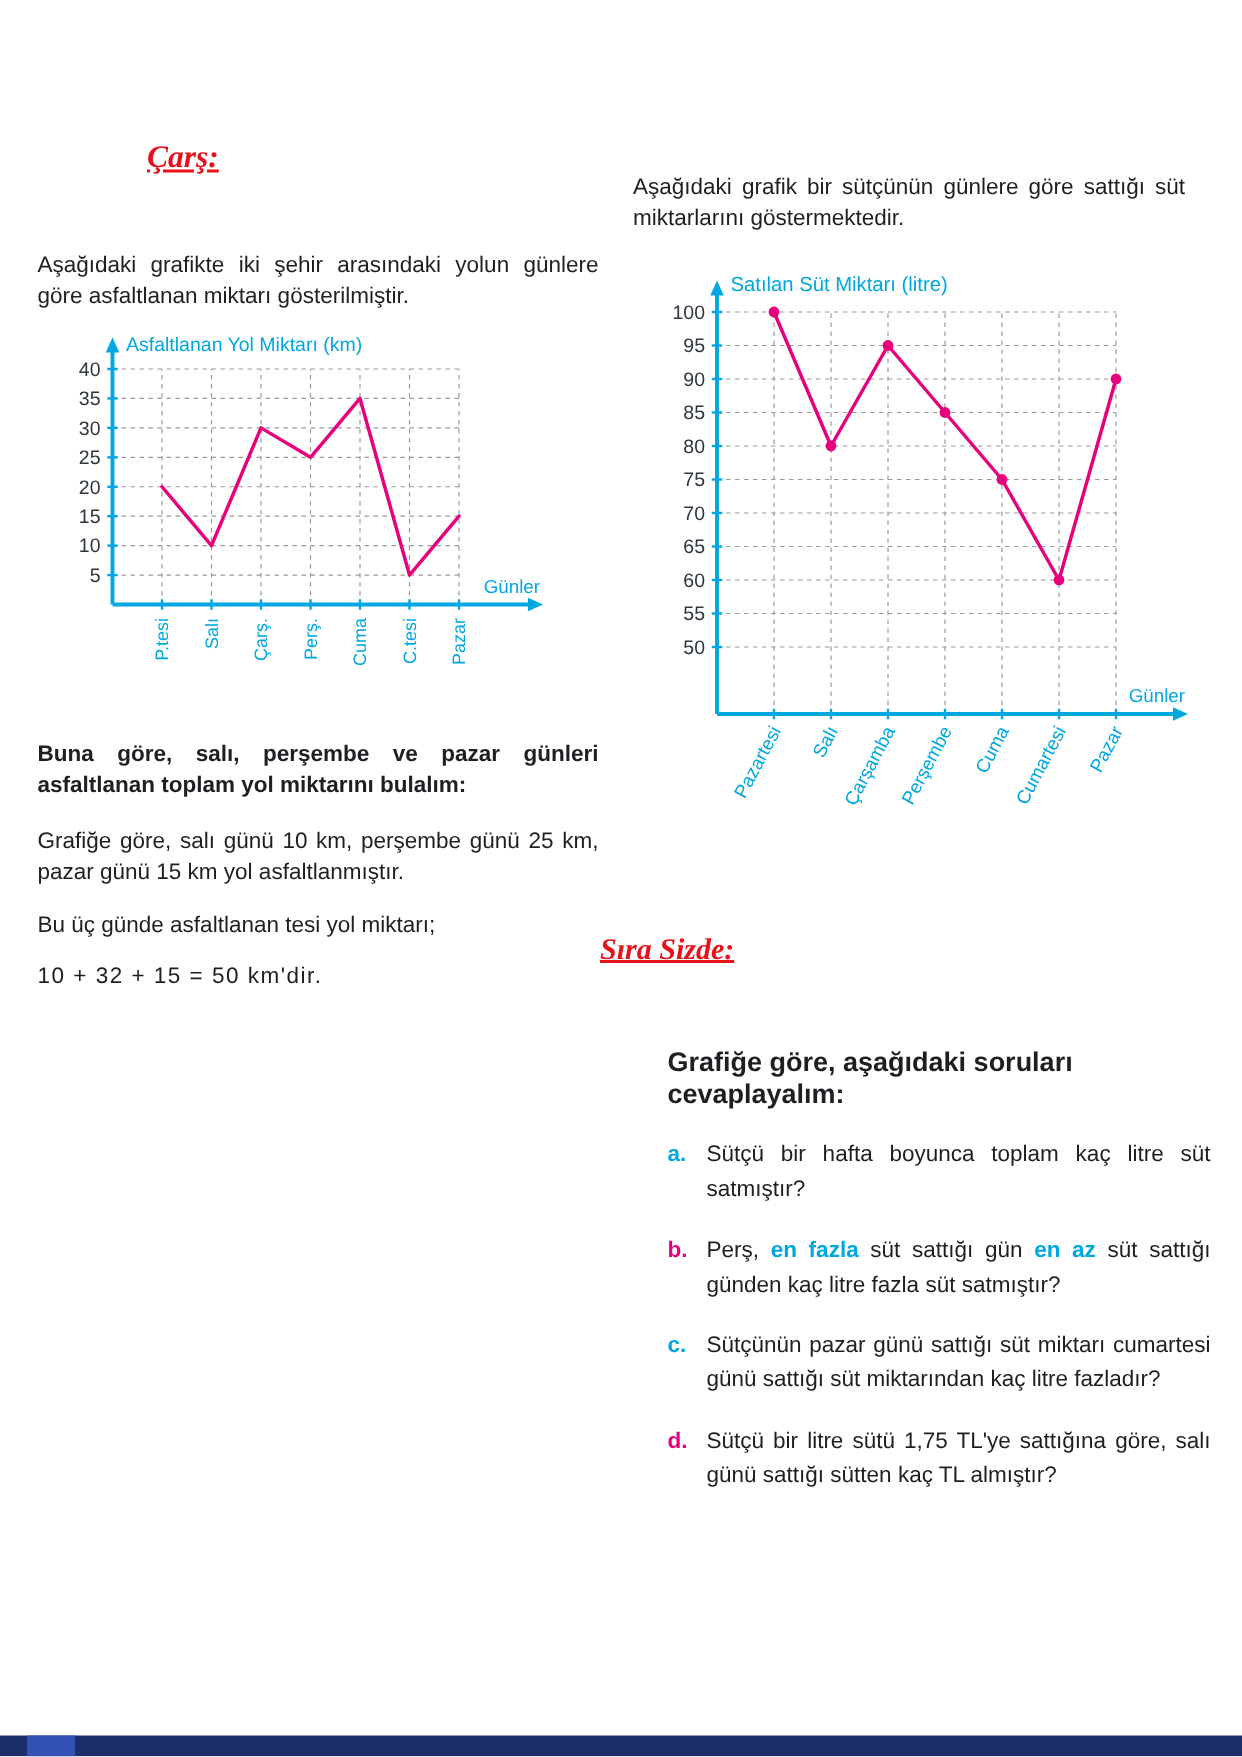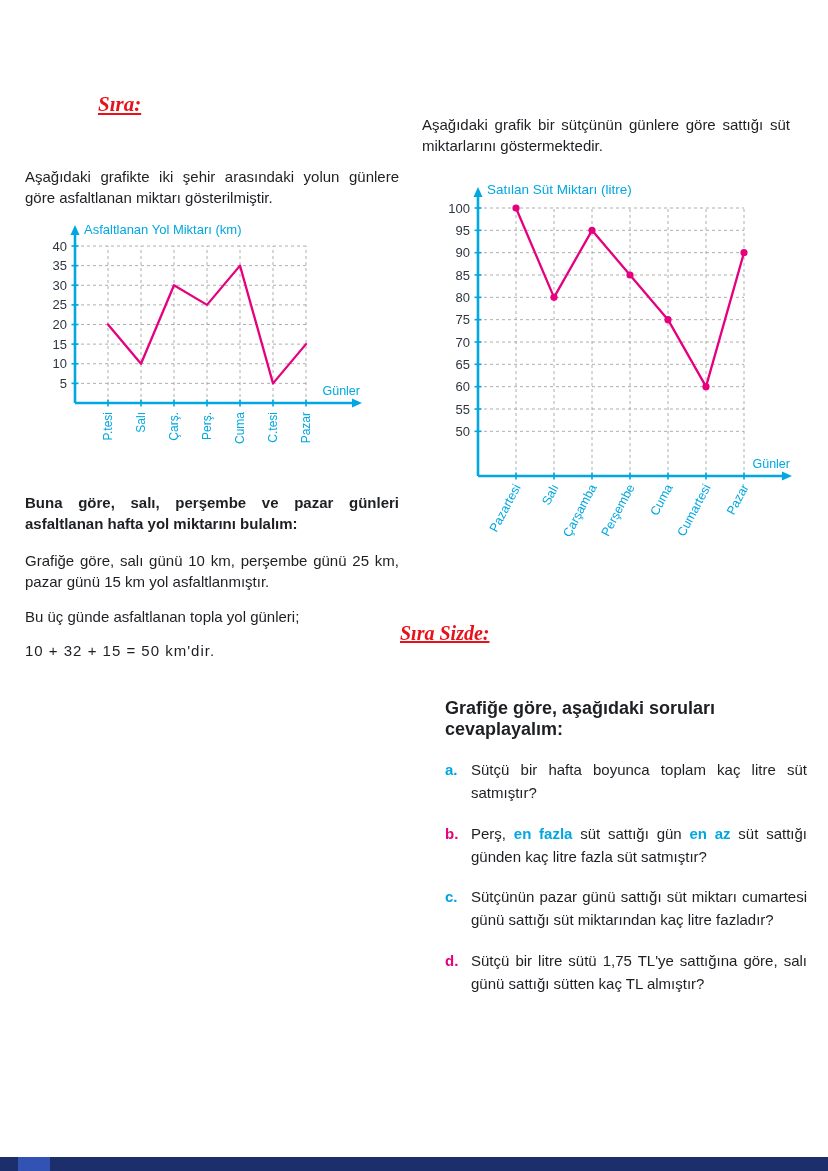--- a/index.html
+++ b/index.html
@@ -41,21 +41,21 @@
   .hl{color:#00a7e0;font-weight:bold;}
 
   .footer-bar{position:absolute;left:0;bottom:0;width:828px;height:14px;background:#1c2e6b;}
   .footer-accent{position:absolute;left:18px;bottom:0;width:32px;height:14px;background:#3353b4;}
 </style>
 </head>
 <body>
 
 <div class="page">
 
-  <div id="ornek-heading" class="heading-red">Sıra:</div>
+  <div id="ornek-heading" class="heading-red">Çarş:</div>
 
   <p id="left-intro" class="par">Aşağıdaki grafikte iki şehir arasındaki yolun günlere göre asfaltlanan miktarı gösterilmiştir.</p>
 
   <svg id="left-chart" class="chart" viewBox="0 0 340 262">
       <line x1="45" y1="165.375" x2="276" y2="165.375" stroke="#9a9a9a" stroke-width="0.8" stroke-dasharray="3 3"></line>
       <line x1="45" y1="145.75" x2="276" y2="145.75" stroke="#9a9a9a" stroke-width="0.8" stroke-dasharray="3 3"></line>
       <line x1="45" y1="126.125" x2="276" y2="126.125" stroke="#9a9a9a" stroke-width="0.8" stroke-dasharray="3 3"></line>
       <line x1="45" y1="106.5" x2="276" y2="106.5" stroke="#9a9a9a" stroke-width="0.8" stroke-dasharray="3 3"></line>
       <line x1="45" y1="86.875" x2="276" y2="86.875" stroke="#9a9a9a" stroke-width="0.8" stroke-dasharray="3 3"></line>
       <line x1="45" y1="67.25" x2="276" y2="67.25" stroke="#9a9a9a" stroke-width="0.8" stroke-dasharray="3 3"></line>
@@ -100,25 +100,25 @@
       <text x="214" y="194" text-anchor="end" font-size="12" fill="#00a7e0" transform="rotate(-90 214 194)">Cuma</text>
       <line x1="243" y1="181.5" x2="243" y2="188.5" stroke="#00a7e0" stroke-width="1.6"></line>
       <text x="247" y="194" text-anchor="end" font-size="12" fill="#00a7e0" transform="rotate(-90 247 194)">C.tesi</text>
       <line x1="276" y1="181.5" x2="276" y2="188.5" stroke="#00a7e0" stroke-width="1.6"></line>
       <text x="280" y="194" text-anchor="end" font-size="12" fill="#00a7e0" transform="rotate(-90 280 194)">Pazar</text>
       <text x="54" y="16" font-size="13" fill="#00a7e0">Asfaltlanan Yol Miktarı (km)</text>
       <text x="330" y="177" text-anchor="end" font-size="12.5" fill="#00a7e0">Günler</text>
       <polyline points="78,106.5 111,145.75 144,67.25 177,86.875 210,47.625 243,165.375 276,126.125" fill="none" stroke="#e6007e" stroke-width="2.3" stroke-linejoin="round" stroke-linecap="round"></polyline>
     </svg>
 
-  <p id="left-bold" class="par bold">Buna göre, salı, perşembe ve pazar günleri asfaltlanan hafta yol miktarını bulalım:</p>
+  <p id="left-bold" class="par bold">Buna göre, salı, perşembe ve pazar günleri asfaltlanan toplam yol miktarını bulalım:</p>
 
   <p id="left-sol1" class="par">Grafiğe göre, salı günü 10 km, perşembe günü 25 km, pazar günü 15 km yol asfaltlanmıştır.</p>
 
-  <p id="left-sol2" class="par">Bu üç günde asfaltlanan topla yol günleri;</p>
+  <p id="left-sol2" class="par">Bu üç günde asfaltlanan tesi yol miktarı;</p>
 
   <p id="left-sol3" class="par">10 + 32 + 15 = 50 km'dir.</p>
 
   <p id="right-intro" class="par">Aşağıdaki grafik bir sütçünün günlere göre sattığı süt miktarlarını göstermektedir.</p>
 
   <svg id="right-chart" class="chart" viewBox="0 0 372 376">
       <line x1="48" y1="255.33333333333334" x2="314" y2="255.33333333333334" stroke="#9a9a9a" stroke-width="0.8" stroke-dasharray="3 3"></line>
       <line x1="48" y1="233" x2="314" y2="233" stroke="#9a9a9a" stroke-width="0.8" stroke-dasharray="3 3"></line>
       <line x1="48" y1="210.66666666666669" x2="314" y2="210.66666666666669" stroke="#9a9a9a" stroke-width="0.8" stroke-dasharray="3 3"></line>
       <line x1="48" y1="188.33333333333331" x2="314" y2="188.33333333333331" stroke="#9a9a9a" stroke-width="0.8" stroke-dasharray="3 3"></line>

